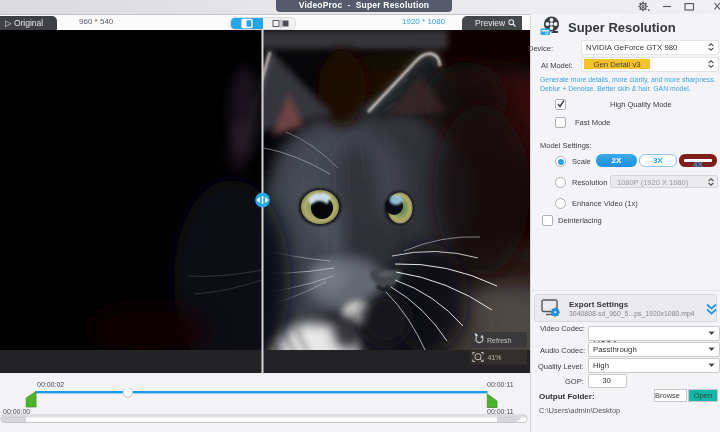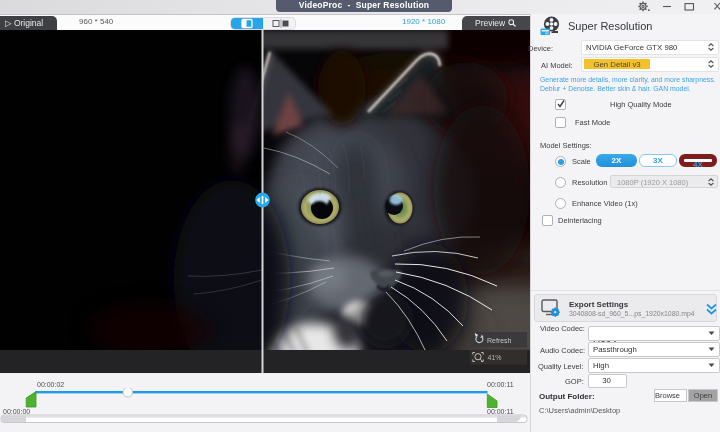--- a/index.html
+++ b/index.html
@@ -9,21 +9,21 @@
   #topstrip{left:0;top:0;width:720px;height:14px;
     background:linear-gradient(90deg,#dadadd 0,#e6e6e8 40%,#f0f0f2 100%);
     border-bottom:1px solid #c4c4c8;}
   #titletab{left:276px;top:0;width:176px;height:12px;background:#555b6c;
     border-radius:0 0 4px 4px;color:#fff;font-size:8.5px;font-weight:bold;
     text-align:center;line-height:11px;letter-spacing:.2px;}
   
   #toolbar{left:0;top:15px;width:530px;height:15px;background:#fbfbfc;}
   #tabOrig{left:0;top:16px;width:57px;height:14px;background:#3e4044;
     border-radius:0 5px 0 0;color:#e6e6e6;font-size:8.5px;line-height:14px;}
-  #tabPrev{left:462px;top:16px;width:68px;height:14px;background:#45474b;
+  #tabPrev{left:462px;top:16px;width:60px;height:14px;background:#45474b;
     border-radius:5px 0 0 0;color:#e9e9e9;font-size:8.5px;line-height:14px;}
   .res{font-size:8px;color:#555a64;top:17px;}
   
   #tgl{left:231px;top:18px;width:64px;height:11px;border-radius:4px;
     background:#f2f2f3;box-shadow:0 0 0 1px #dddde0;}
   #tglL{left:231px;top:18px;width:32px;height:11px;background:#28a5e8;border-radius:4px 0 0 4px;}
   
   #rpanel{left:530px;top:14px;width:190px;height:418px;background:#f4f4f6;
     border-left:1px solid #d6d6da;}
   .lab{font-size:7.5px;color:#3c3c42;}
@@ -273,21 +273,21 @@
   <circle cx="11.5" cy="8" r="1.8" fill="#f4f4f6"></circle>
   <circle cx="11.5" cy="3.9" r="1.9" fill="#f4f4f6"></circle>
   <circle cx="11.5" cy="12.1" r="1.9" fill="#f4f4f6"></circle>
   <circle cx="7.4" cy="8" r="1.9" fill="#f4f4f6"></circle>
   <circle cx="15.6" cy="8" r="1.9" fill="#f4f4f6"></circle>
   <path d="M13,15 h5 v2 h-7 z" fill="#3a3d42"></path>
   <rect x="0.5" y="12.5" width="9.5" height="6.5" rx="1" fill="#2ba3e8"></rect>
   <rect x="1.6" y="14" width="7.3" height="1.5" fill="#fff" opacity=".9"></rect>
   <rect x="5" y="16.2" width="3.6" height="2.2" fill="#7fc9f0"></rect>
 </svg>
-<div class="abs" style="left:568px;top:20px;font-size:11px;font-weight:normal;color:#33363c;">Super Resolution</div>
+<div class="abs" style="left:568px;top:20px;font-size:13px;font-weight:bold;color:#33363c;">Super Resolution</div>
 
 <div class="abs lab" style="left:528px;top:44px;">Device:</div>
 <div class="abs combo" style="left:581px;top:40px;width:136px;height:13px;"></div>
 <div class="abs" style="left:586px;top:42.5px;font-size:7.8px;color:#333;">NVIDIA GeForce GTX 980</div>
 <svg class="abs" style="left:707px;top:43px" width="8" height="8" viewBox="0 0 8 8">
   <path d="M1.6,3 L4,0.8 L6.4,3" stroke="#555" stroke-width="1.1" fill="none"></path>
     <path d="M1.6,5 L4,7.2 L6.4,5" stroke="#555" stroke-width="1.1" fill="none"></path>
 </svg>
 
 <div class="abs lab" style="left:541px;top:61px;">AI Model:</div>
@@ -379,14 +379,14 @@
 <svg class="abs" style="left:708px;top:363px" width="7" height="5" viewBox="0 0 7 5">
     <path d="M0.5,0.5 L3.5,4 L6.5,0.5 Z" fill="#444"></path>
   </svg>
 
 <div class="abs lab" style="left:565px;top:377px;">GOP:</div>
 <div class="abs combo2" style="left:588px;top:374px;width:37px;height:12px;"></div>
 <div class="abs" style="left:588px;top:376px;width:37px;text-align:center;font-size:7.8px;color:#333;">30</div>
 
 <div class="abs" style="left:539px;top:392px;font-size:8px;font-weight:bold;color:#2e3036;">Output Folder:</div>
 <div class="abs" style="left:654px;top:389px;width:33px;height:13px;background:#fdfdfe;border:1px solid #c6c6cb;box-sizing:border-box;font-size:7.5px;color:#3c3c42;line-height:11px;">Browse</div>
-<div class="abs" style="left:688px;top:389px;width:30px;height:13px;background:#a3a3a3;border:1px solid #c6c6cb;box-sizing:border-box;font-size:7.5px;color:#3c3c42;text-align:center;line-height:11px;">Open</div>
+<div class="abs" style="left:688px;top:389px;width:30px;height:13px;background:#14b8a6;border:1px solid #c6c6cb;box-sizing:border-box;font-size:7.5px;color:#3c3c42;text-align:center;line-height:11px;">Open</div>
 <div class="abs" style="left:539px;top:406px;font-size:7.5px;color:#55555c;">C:\Users\admin\Desktop</div>
 
 </body></html>

